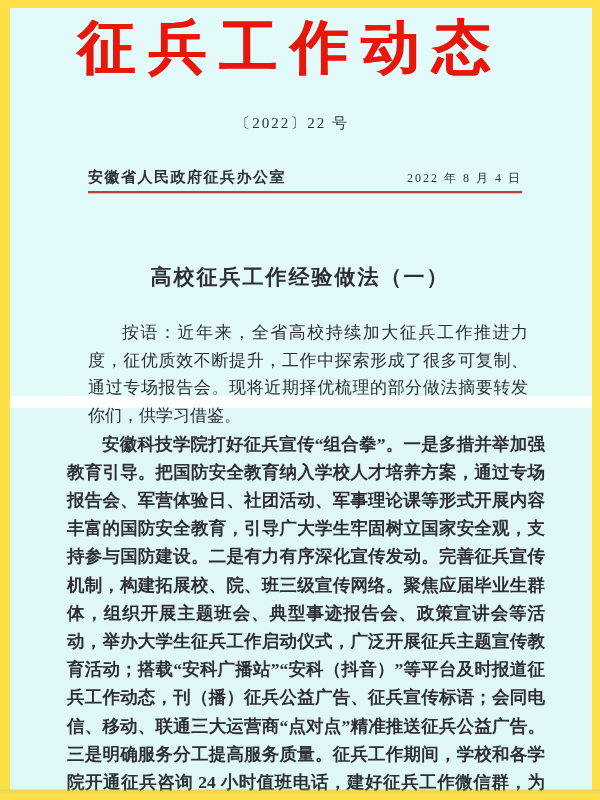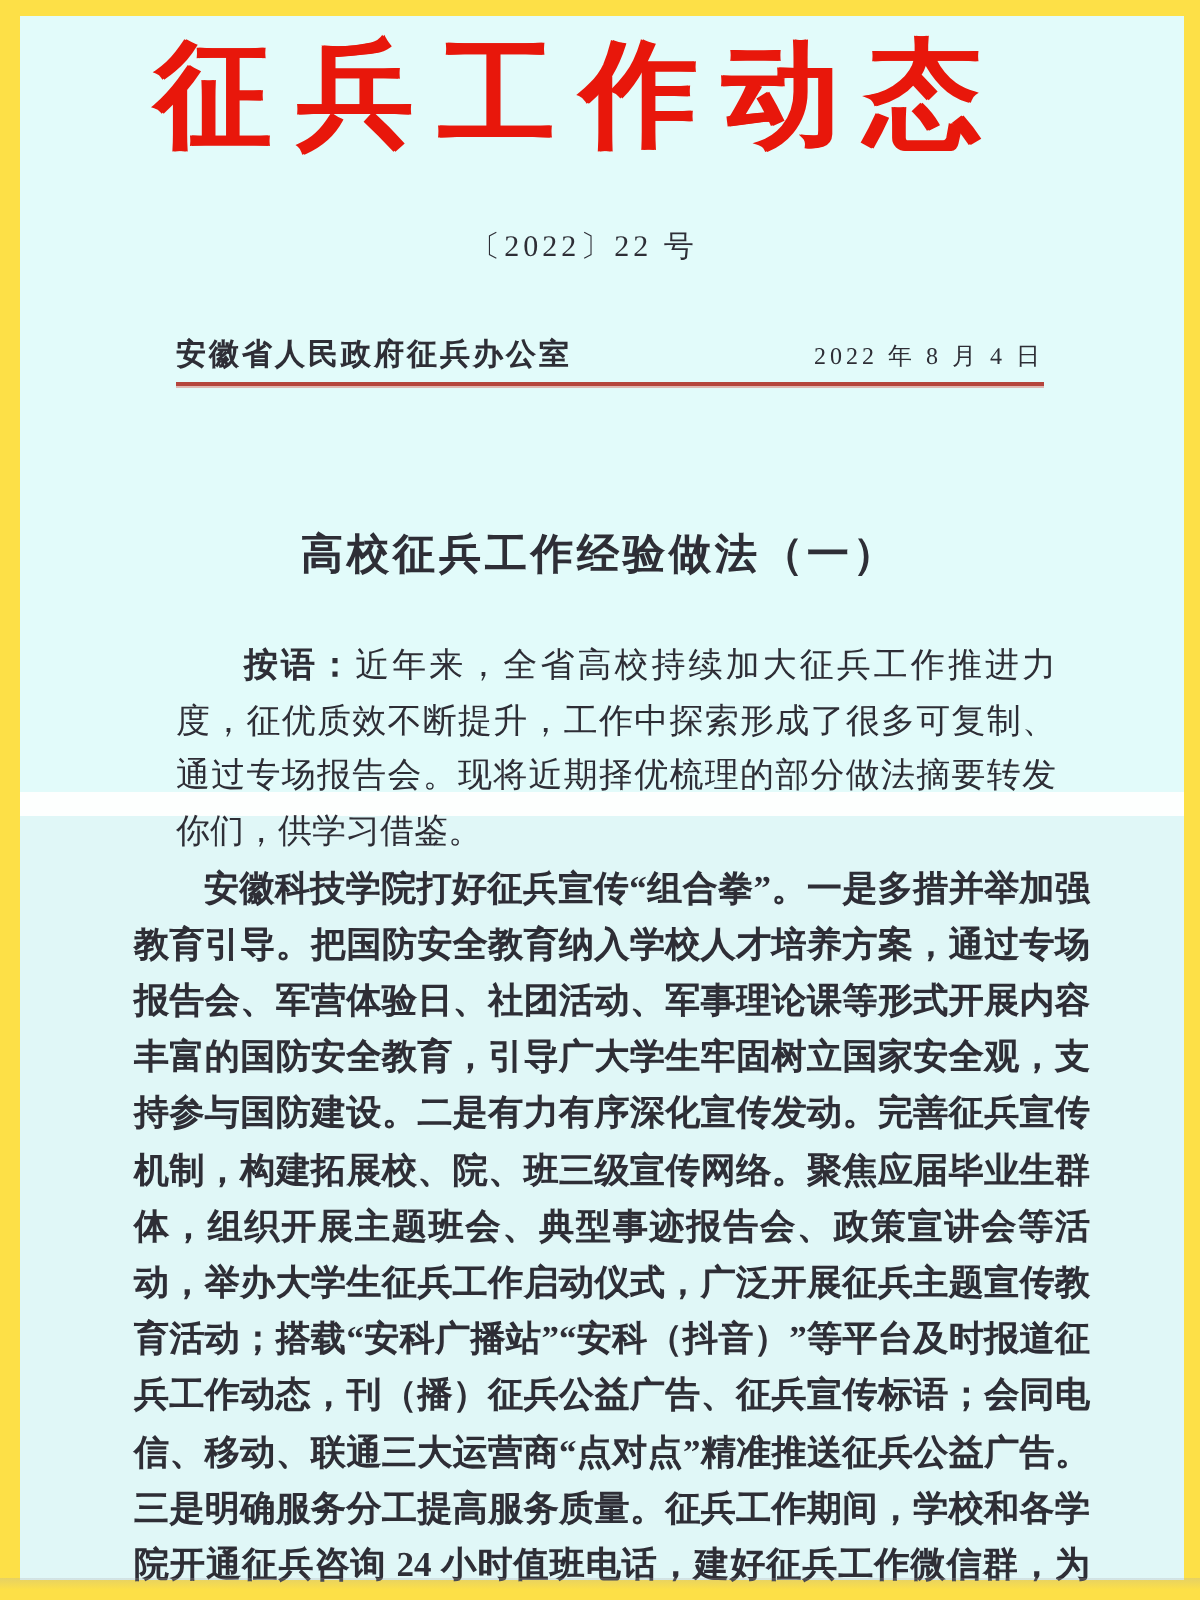--- a/index.html
+++ b/index.html
@@ -63,21 +63,21 @@
     position:absolute;top:238px;left:0;width:100%;
     text-align:center;
     font-size:21px;font-weight:800;letter-spacing:2px;margin-top:25px;
   }
   .preface{
     position:absolute;top:302px;left:88px;right:72px;
     font-size:17px;line-height:27.5px;
     text-align:justify;text-justify:inter-ideograph;
     text-indent:2em;
   }
-  .preface .lbl{font-weight:700;}
+  .preface .lbl{font-weight:400;}
   .body-text{
     position:absolute;top:412px;left:67px;right:55px;
     font-size:17.5px;line-height:28.2px;
     text-align:justify;text-justify:inter-ideograph;
     text-indent:2em;
   }
   .seg-b{font-weight:700;}
   .seg-n{font-weight:700;}
 </style>
 </head>

